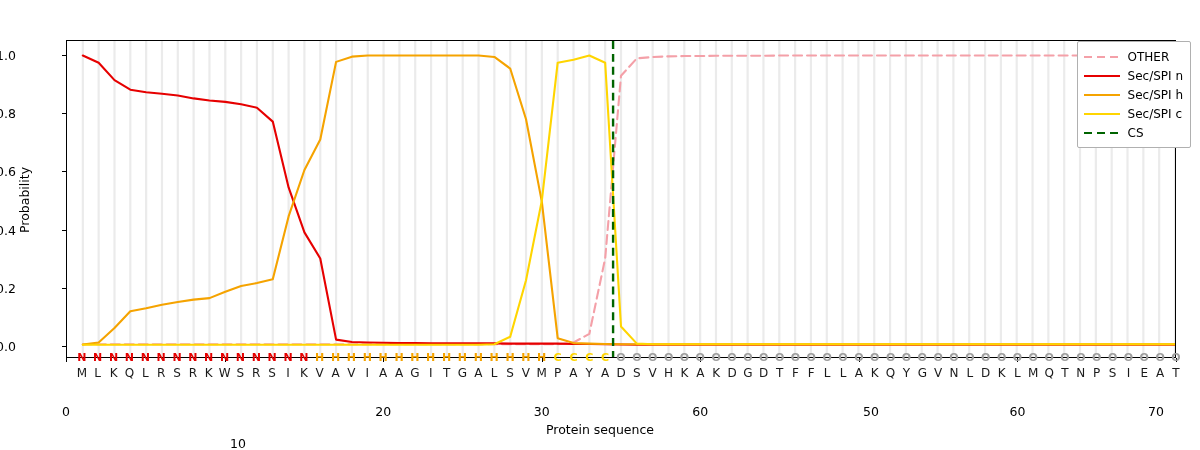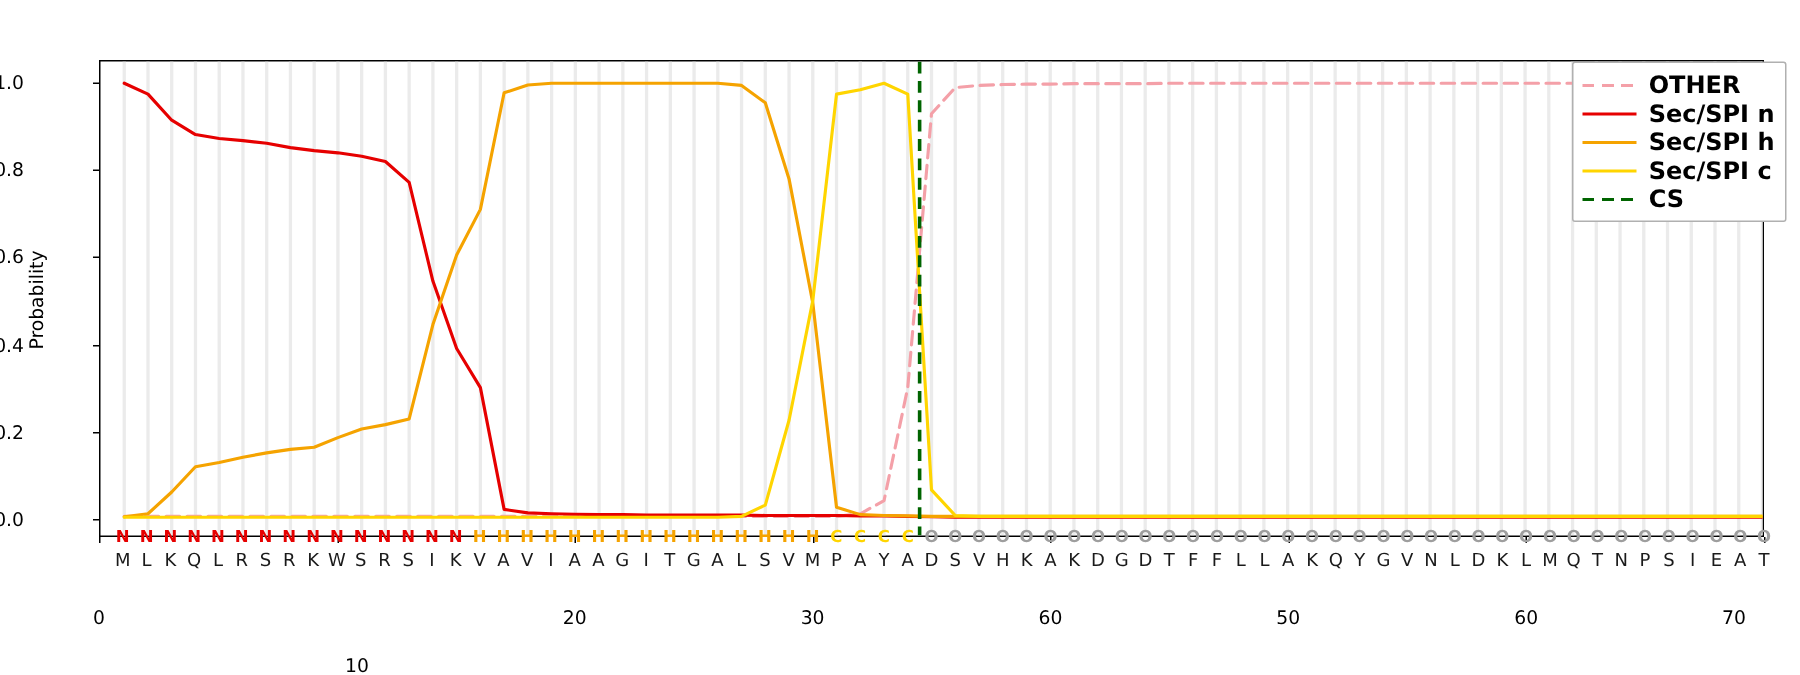--- a/index.html
+++ b/index.html
@@ -46,21 +46,21 @@
   }
   #legend{
     position:absolute;right:9px;top:41px;border:1px solid #b0b0b0;background:#fff;
     padding:5px 7px 5px 6px;border-radius:2px;
   }
   .legend-row{display:flex;align-items:center;height:19px;}
   .legend-swatch{width:36px;height:12px;position:relative;margin-right:8px;flex:0 0 36px;}
   .legend-swatch i{
     position:absolute;left:0;top:5px;width:36px;height:2.2px;display:block;
   }
-  .legend-label{font-size:16px;color:#000;white-space:nowrap;font-weight:bold;}
+  .legend-label{font-size:12px;color:#000;white-space:nowrap;}
 </style>
 </head>
 <body>
 
 <div id="figure">
 
 
   <div id="ylabel-wrap">
     <span id="ylabel-txt">Probability</span>
   </div>
@@ -140,20 +140,21 @@
           <line x1="1110" y1="0" x2="1110" y2="318" stroke="#ebebeb" stroke-width="2.2"></line>
         </g>
         <polyline points="15.857142857142856,305.1633027522936 31.71428571428571,305.1633027522936 47.57142857142857,305.1633027522936 63.42857142857142,305.1633027522936 79.28571428571428,305.1633027522936 95.14285714285714,305.1633027522936 111,305.1633027522936 126.85714285714285,305.1633027522936 142.7142857142857,305.1633027522936 158.57142857142856,305.1633027522936 174.42857142857142,305.1633027522936 190.28571428571428,305.1633027522936 206.14285714285714,305.1633027522936 222,305.1633027522936 237.85714285714283,305.1633027522936 253.7142857142857,305.1633027522936 269.57142857142856,305.1633027522936 285.4285714285714,305.1633027522936 301.2857142857143,305.1633027522936 317.1428571428571,305.1633027522936 333,305.1633027522936 348.85714285714283,305.1633027522936 364.7142857142857,305.1633027522936 380.57142857142856,305.1633027522936 396.42857142857144,305.1633027522936 412.2857142857143,305.1633027522936 428.14285714285717,305.1633027522936 444,305.1633027522936 459.8571428571429,305.1633027522936 475.71428571428567,305.1633027522936 491.57142857142856,305.1633027522936 507.4285714285714,303.41284403669727 523.2857142857142,294.6605504587156 539.1428571428571,218.8073394495413 555,35.009174311926586 570.8571428571428,17.504587155963293 586.7142857142858,16.0458715596331 602.5714285714286,15.462385321100953 618.4285714285714,15.17064220183488 634.2857142857142,15.17064220183488 650.1428571428572,14.878899082568864 666,14.878899082568864 681.8571428571429,14.878899082568864 697.7142857142857,14.878899082568864 713.5714285714287,14.587155963302791 729.4285714285714,14.587155963302791 745.2857142857142,14.587155963302791 761.1428571428571,14.587155963302791 777,14.587155963302791 792.8571428571429,14.587155963302791 808.7142857142857,14.587155963302791 824.5714285714286,14.587155963302791 840.4285714285714,14.587155963302791 856.2857142857143,14.587155963302791 872.1428571428571,14.587155963302791 888,14.587155963302791 903.8571428571429,14.587155963302791 919.7142857142858,14.587155963302791 935.5714285714286,14.587155963302791 951.4285714285713,14.587155963302791 967.2857142857143,14.587155963302791 983.1428571428571,14.587155963302791 999,14.587155963302791 1014.8571428571428,14.587155963302791 1030.7142857142858,14.587155963302791 1046.5714285714284,14.587155963302791 1062.4285714285716,14.587155963302791 1078.2857142857142,14.587155963302791 1094.142857142857,14.587155963302791 1110,14.587155963302791" fill="none" stroke="#f4a0a8" stroke-width="2.1" stroke-linejoin="round" stroke-linecap="round" stroke-dasharray="9,5"></polyline>
         <polyline points="15.857142857142856,14.587155963302791 31.71428571428571,21.88073394495416 47.57142857142857,39.38532110091745 63.42857142857142,49.01284403669723 79.28571428571428,51.63853211009172 95.14285714285714,53.097247706422024 111,54.84770642201835 126.85714285714285,57.765137614678906 142.7142857142857,59.8073394495413 158.57142857142856,61.26605504587155 174.42857142857142,63.60000000000002 190.28571428571428,67.10091743119267 206.14285714285714,81.10458715596329 222,147.3302752293578 237.85714285714283,192.55045871559633 253.7142857142857,218.8073394495413 269.57142857142856,300.4954128440367 285.4285714285714,302.8293577981651 301.2857142857143,303.41284403669727 317.1428571428571,303.7045871559633 333,303.99633027522935 348.85714285714283,303.99633027522935 364.7142857142857,304.2880733944954 380.57142857142856,304.2880733944954 396.42857142857144,304.2880733944954 412.2857142857143,304.2880733944954 428.14285714285717,304.2880733944954 444,304.57981651376144 459.8571428571429,304.57981651376144 475.71428571428567,304.57981651376144 491.57142857142856,304.57981651376144 507.4285714285714,304.8715596330275 523.2857142857142,304.8715596330275 539.1428571428571,305.1633027522936 555,305.4550458715596 570.8571428571428,305.7467889908257 586.7142857142858,305.7467889908257 602.5714285714286,305.7467889908257 618.4285714285714,305.7467889908257 634.2857142857142,305.7467889908257 650.1428571428572,305.7467889908257 666,305.7467889908257 681.8571428571429,305.7467889908257 697.7142857142857,305.7467889908257 713.5714285714287,305.7467889908257 729.4285714285714,305.7467889908257 745.2857142857142,305.7467889908257 761.1428571428571,305.7467889908257 777,305.7467889908257 792.8571428571429,305.7467889908257 808.7142857142857,305.7467889908257 824.5714285714286,305.7467889908257 840.4285714285714,305.7467889908257 856.2857142857143,305.7467889908257 872.1428571428571,305.7467889908257 888,305.7467889908257 903.8571428571429,305.7467889908257 919.7142857142858,305.7467889908257 935.5714285714286,305.7467889908257 951.4285714285713,305.7467889908257 967.2857142857143,305.7467889908257 983.1428571428571,305.7467889908257 999,305.7467889908257 1014.8571428571428,305.7467889908257 1030.7142857142858,305.7467889908257 1046.5714285714284,305.7467889908257 1062.4285714285716,305.7467889908257 1078.2857142857142,305.7467889908257 1094.142857142857,305.7467889908257 1110,305.7467889908257" fill="none" stroke="#e60000" stroke-width="2.1" stroke-linejoin="round" stroke-linecap="round"></polyline>
         <polyline points="15.857142857142856,305.4550458715596 31.71428571428571,303.41284403669727 47.57142857142857,288.8256880733945 63.42857142857142,271.9045871559633 79.28571428571428,268.98715596330277 95.14285714285714,265.48623853211006 111,262.56880733944956 126.85714285714285,260.2348623853211 142.7142857142857,258.77614678899084 158.57142857142856,252.35779816513764 174.42857142857142,246.52293577981652 190.28571428571428,243.60550458715596 206.14285714285714,239.81284403669724 222,176.50458715596332 237.85714285714283,129.8256880733945 253.7142857142857,99.19266055045873 269.57142857142856,21.00550458715594 285.4285714285714,15.75412844036697 301.2857142857143,14.587155963302791 317.1428571428571,14.587155963302791 333,14.587155963302791 348.85714285714283,14.587155963302791 364.7142857142857,14.587155963302791 380.57142857142856,14.587155963302791 396.42857142857144,14.587155963302791 412.2857142857143,14.587155963302791 428.14285714285717,16.0458715596331 444,27.71559633027522 459.8571428571429,78.77064220183485 475.71428571428567,161.91743119266056 491.57142857142856,299.0366972477064 507.4285714285714,303.99633027522935 523.2857142857142,304.57981651376144 539.1428571428571,304.8715596330275 555,305.1633027522936 570.8571428571428,305.1633027522936 586.7142857142858,305.1633027522936 602.5714285714286,305.1633027522936 618.4285714285714,305.1633027522936 634.2857142857142,305.1633027522936 650.1428571428572,305.1633027522936 666,305.1633027522936 681.8571428571429,305.1633027522936 697.7142857142857,305.1633027522936 713.5714285714287,305.1633027522936 729.4285714285714,305.1633027522936 745.2857142857142,305.1633027522936 761.1428571428571,305.1633027522936 777,305.1633027522936 792.8571428571429,305.1633027522936 808.7142857142857,305.1633027522936 824.5714285714286,305.1633027522936 840.4285714285714,305.1633027522936 856.2857142857143,305.1633027522936 872.1428571428571,305.1633027522936 888,305.1633027522936 903.8571428571429,305.1633027522936 919.7142857142858,305.1633027522936 935.5714285714286,305.1633027522936 951.4285714285713,305.1633027522936 967.2857142857143,305.1633027522936 983.1428571428571,305.1633027522936 999,305.1633027522936 1014.8571428571428,305.1633027522936 1030.7142857142858,305.1633027522936 1046.5714285714284,305.1633027522936 1062.4285714285716,305.1633027522936 1078.2857142857142,305.1633027522936 1094.142857142857,305.1633027522936 1110,305.1633027522936" fill="none" stroke="#f5a300" stroke-width="2.1" stroke-linejoin="round" stroke-linecap="round"></polyline>
         <polyline points="15.857142857142856,305.7467889908257 31.71428571428571,305.7467889908257 47.57142857142857,305.7467889908257 63.42857142857142,305.7467889908257 79.28571428571428,305.7467889908257 95.14285714285714,305.7467889908257 111,305.7467889908257 126.85714285714285,305.7467889908257 142.7142857142857,305.7467889908257 158.57142857142856,305.7467889908257 174.42857142857142,305.7467889908257 190.28571428571428,305.7467889908257 206.14285714285714,305.7467889908257 222,305.7467889908257 237.85714285714283,305.7467889908257 253.7142857142857,305.7467889908257 269.57142857142856,305.7467889908257 285.4285714285714,305.7467889908257 301.2857142857143,305.7467889908257 317.1428571428571,305.7467889908257 333,305.7467889908257 348.85714285714283,305.7467889908257 364.7142857142857,305.7467889908257 380.57142857142856,305.7467889908257 396.42857142857144,305.7467889908257 412.2857142857143,305.7467889908257 428.14285714285717,305.1633027522936 444,297.57798165137615 459.8571428571429,240.6880733944954 475.71428571428567,160.45871559633028 491.57142857142856,21.88073394495416 507.4285714285714,18.963302752293657 523.2857142857142,14.587155963302791 539.1428571428571,21.88073394495416 555,287.3669724770642 570.8571428571428,304.57981651376144 586.7142857142858,305.1633027522936 602.5714285714286,305.1633027522936 618.4285714285714,305.1633027522936 634.2857142857142,305.1633027522936 650.1428571428572,305.1633027522936 666,305.1633027522936 681.8571428571429,305.1633027522936 697.7142857142857,305.1633027522936 713.5714285714287,305.1633027522936 729.4285714285714,305.1633027522936 745.2857142857142,305.1633027522936 761.1428571428571,305.1633027522936 777,305.1633027522936 792.8571428571429,305.1633027522936 808.7142857142857,305.1633027522936 824.5714285714286,305.1633027522936 840.4285714285714,305.1633027522936 856.2857142857143,305.1633027522936 872.1428571428571,305.1633027522936 888,305.1633027522936 903.8571428571429,305.1633027522936 919.7142857142858,305.1633027522936 935.5714285714286,305.1633027522936 951.4285714285713,305.1633027522936 967.2857142857143,305.1633027522936 983.1428571428571,305.1633027522936 999,305.1633027522936 1014.8571428571428,305.1633027522936 1030.7142857142858,305.1633027522936 1046.5714285714284,305.1633027522936 1062.4285714285716,305.1633027522936 1078.2857142857142,305.1633027522936 1094.142857142857,305.1633027522936 1110,305.1633027522936" fill="none" stroke="#ffd500" stroke-width="2.1" stroke-linejoin="round" stroke-linecap="round"></polyline>
         <line x1="547.0714285714286" y1="0" x2="547.0714285714286" y2="318" stroke="#006400" stroke-width="2.4" stroke-dasharray="8,5"></line>
       </svg>
   </div>
 
+  <div id="xlabel">Protein sequence</div>
 
   <div id="legend">
       <div class="legend-row">
         <span class="legend-swatch">
           <i style="background: repeating-linear-gradient(to right, rgb(244, 160, 168) 0px, rgb(244, 160, 168) 8px, transparent 8px, transparent 13px);"></i>
         </span>
         <span class="legend-label">OTHER</span>
       </div>
       <div class="legend-row">
         <span class="legend-swatch">
@@ -196,21 +197,21 @@
     <div class="xtick-label" style="left: 66px;">0</div>
     <div class="xtick-mark" style="left: 66px;"></div>
     <div class="xtick-label" style="left: 238px; margin-top: 32px;">10</div>
     <div class="xtick-mark" style="left: 224.571px;"></div>
     <div class="xtick-label" style="left: 383.143px;">20</div>
     <div class="xtick-mark" style="left: 383.143px;"></div>
     <div class="xtick-label" style="left: 541.714px;">30</div>
     <div class="xtick-mark" style="left: 541.714px;"></div>
     <div class="xtick-label" style="left: 700.286px;">60</div>
     <div class="xtick-mark" style="left: 700.286px;"></div>
-    <div class="xtick-label" style="left: 858.857px;">50</div>
+    <div class="xtick-label" style="left: 858.857px; text-align: right;">50</div>
     <div class="xtick-mark" style="left: 858.857px;"></div>
     <div class="xtick-label" style="left: 1017.43px;">60</div>
     <div class="xtick-mark" style="left: 1017.43px;"></div>
     <div class="xtick-label" style="left: 1156px;">70</div>
     <div class="xtick-mark" style="left: 1176px;"></div>
     <div class="res-state" style="left: 81.8571px; color: rgb(230, 0, 0);">N</div>
     <div class="res-aa" style="left: 81.8571px;">M</div>
     <div class="res-state" style="left: 97.7143px; color: rgb(230, 0, 0);">N</div>
     <div class="res-aa" style="left: 97.7143px;">L</div>
     <div class="res-state" style="left: 113.571px; color: rgb(230, 0, 0);">N</div>

